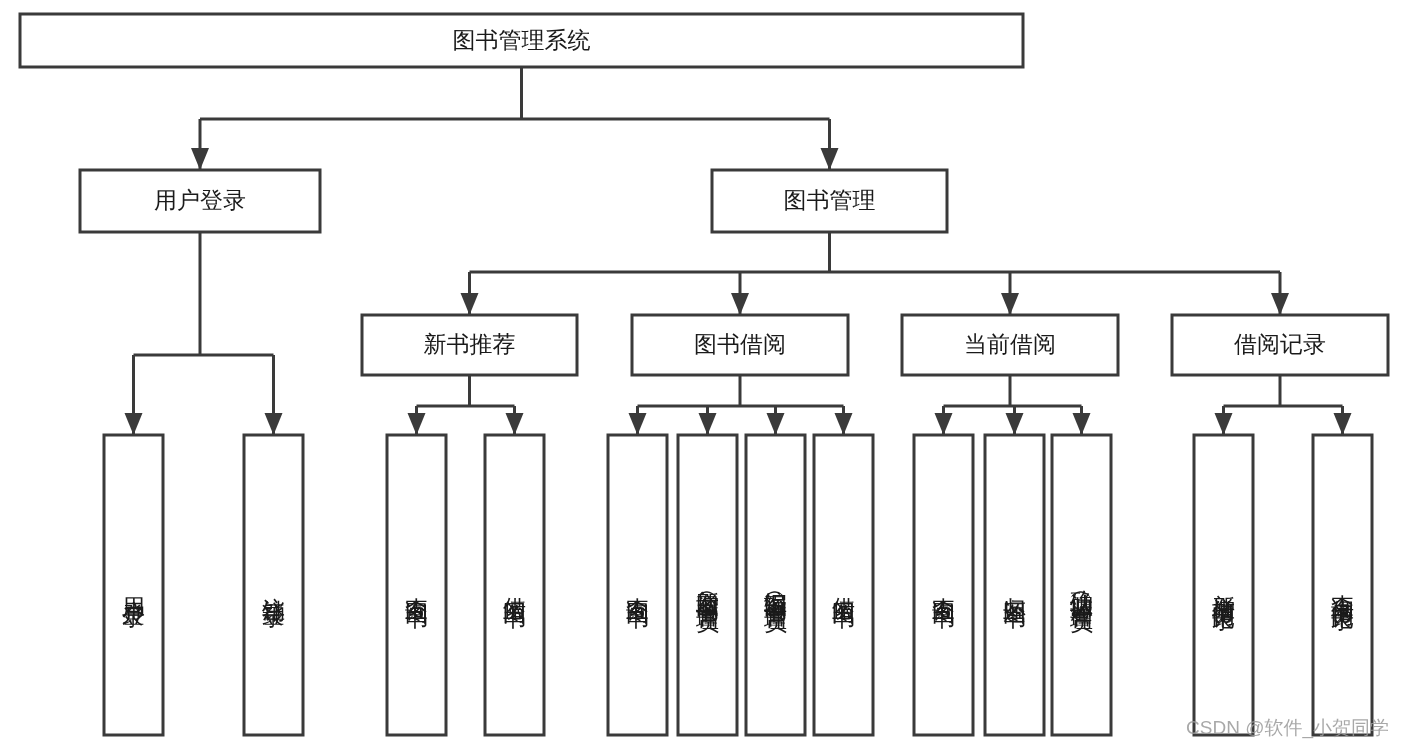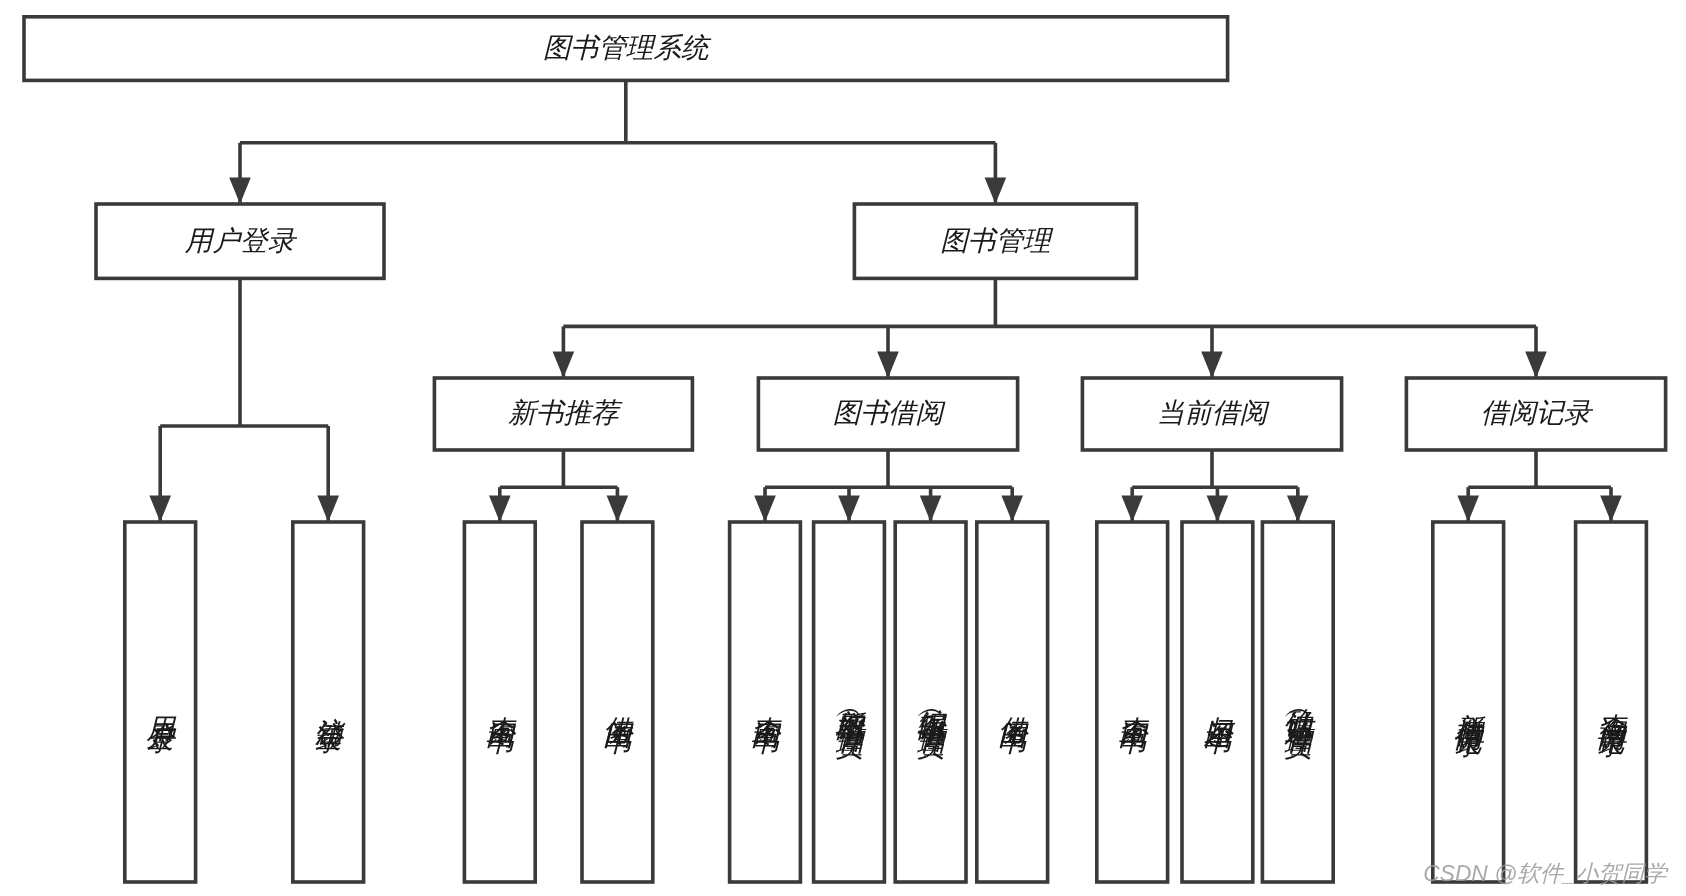--- a/index.html
+++ b/index.html
@@ -11,21 +11,20 @@
     width: 1405px;
     height: 747px;
     font-family: "Liberation Sans", "DejaVu Sans", sans-serif;
     overflow: hidden;
     position: relative;
   }
   #diagram-root {
     position: relative;
     width: 1405px;
     height: 747px;
-    font-style: italic;
   }
   svg#tree-svg {
     position: absolute;
     top: 0;
     left: 0;
     width: 1405px;
     height: 747px;
     display: block;
   }
   .node-box {

